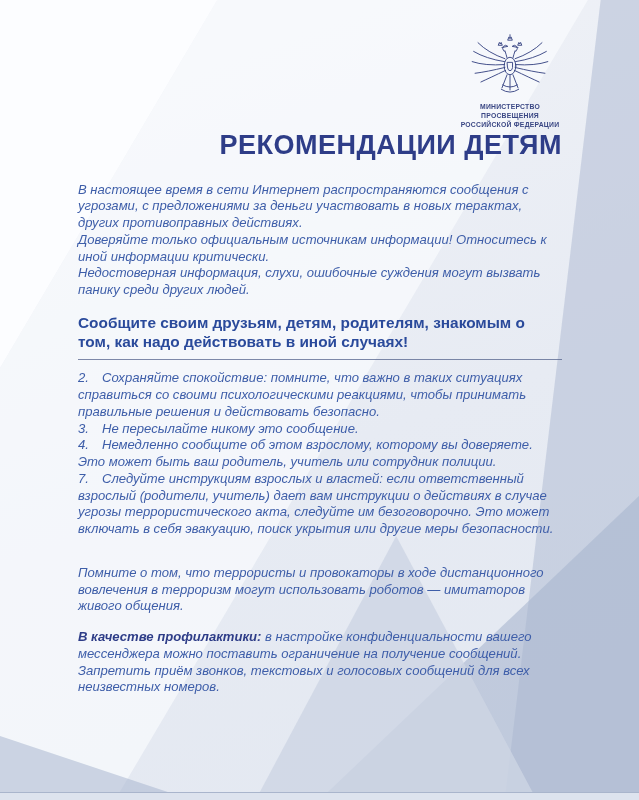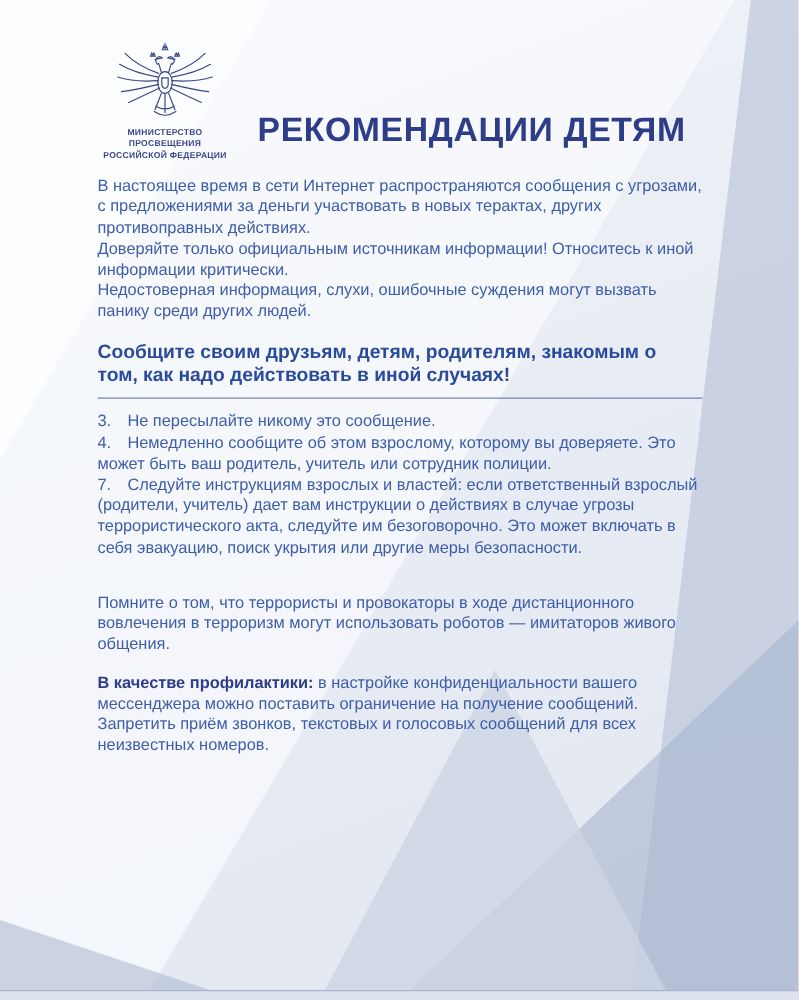--- a/index.html
+++ b/index.html
@@ -27,37 +27,37 @@
     background: #dde3ee; border-top: 1px solid #a9b5cc;
   }
 
   
   .content {
     position: absolute;
     left: 78px; top: 34px;
     width: 484px;
   }
 
-  .header { display: flex; align-items: flex-end; }
+  .header { display: flex; align-items: flex-end; flex-direction: column; }
   .emblem-block { width: 104px; flex: 0 0 auto; text-align: center; margin-left: 2px; }
   .emblem-block svg { display: block; margin: 0 auto; }
   .ministry-name {
     margin-top: 4px;
     font-size: 6.8px; line-height: 1.35; font-weight: bold;
     letter-spacing: .25px;
     color: #3a4784;
   }
   .page-title {
     font-size: 27px; font-weight: bold; letter-spacing: .5px;
     color: #2e3d88;
     margin-left: 22px; margin-bottom: 10px;
     white-space: nowrap;
   }
 
-  .body-text { color: #3e5ea9; font-size: 13.1px; line-height: 1.28; }
+  .body-text { color: #3e5ea9; font-size: 13.1px; line-height: 1.28; font-style: italic; }
 
   .intro { margin-top: 11px; }
   .intro p { margin: 0; }
 
   .callout {
     margin-top: 14px;
     color: #2a4a9b;
     font-size: 15.4px; font-weight: bold; line-height: 1.25;
     max-width: 474px;
   }
@@ -135,20 +135,21 @@
     <div class="intro body-text">
       <p>В настоящее время в сети Интернет распространяются сообщения с угрозами, с предложениями за деньги участвовать в новых терактах, других противоправных действиях.</p>
       <p>Доверяйте только официальным источникам информации! Относитесь к иной информации критически.</p>
       <p>Недостоверная информация, слухи, ошибочные суждения могут вызвать панику среди других людей.</p>
     </div>
 
     <p class="callout">Сообщите своим друзьям, детям, родителям, знакомым о том, как надо действовать в иной случаях!</p>
     <hr class="rule">
 
     <div class="steps body-text">
+      <p class="step"><span class="num">2.</span><span>Сохраняйте спокойствие: помните, что важно в таких ситуациях справиться со своими психологическими реакциями, чтобы принимать правильные решения и действовать безопасно.</span></p>
       <p class="step"><span class="num">3.</span><span>Не пересылайте никому это сообщение.</span></p>
       <p class="step"><span class="num">4.</span><span>Немедленно сообщите об этом взрослому, которому вы доверяете. Это может быть ваш родитель, учитель или сотрудник полиции.</span></p>
       <p class="step"><span class="num">7.</span><span>Следуйте инструкциям взрослых и властей: если ответственный взрослый (родители, учитель) дает вам инструкции о действиях в случае угрозы террористического акта, следуйте им безоговорочно. Это может включать в себя эвакуацию, поиск укрытия или другие меры безопасности.</span></p>
     </div>
 
     <p class="reminder body-text">Помните о том, что террористы и провокаторы в ходе дистанционного вовлечения в терроризм могут использовать роботов — имитаторов живого общения.</p>
     <p class="prevention body-text"><span class="lead">В качестве профилактики:</span><span> в настройке конфиденциальности вашего мессенджера можно поставить ограничение на получение сообщений. Запретить приём звонков, текстовых и голосовых сообщений для всех неизвестных номеров.</span></p>
 
   </div>
 </div>

